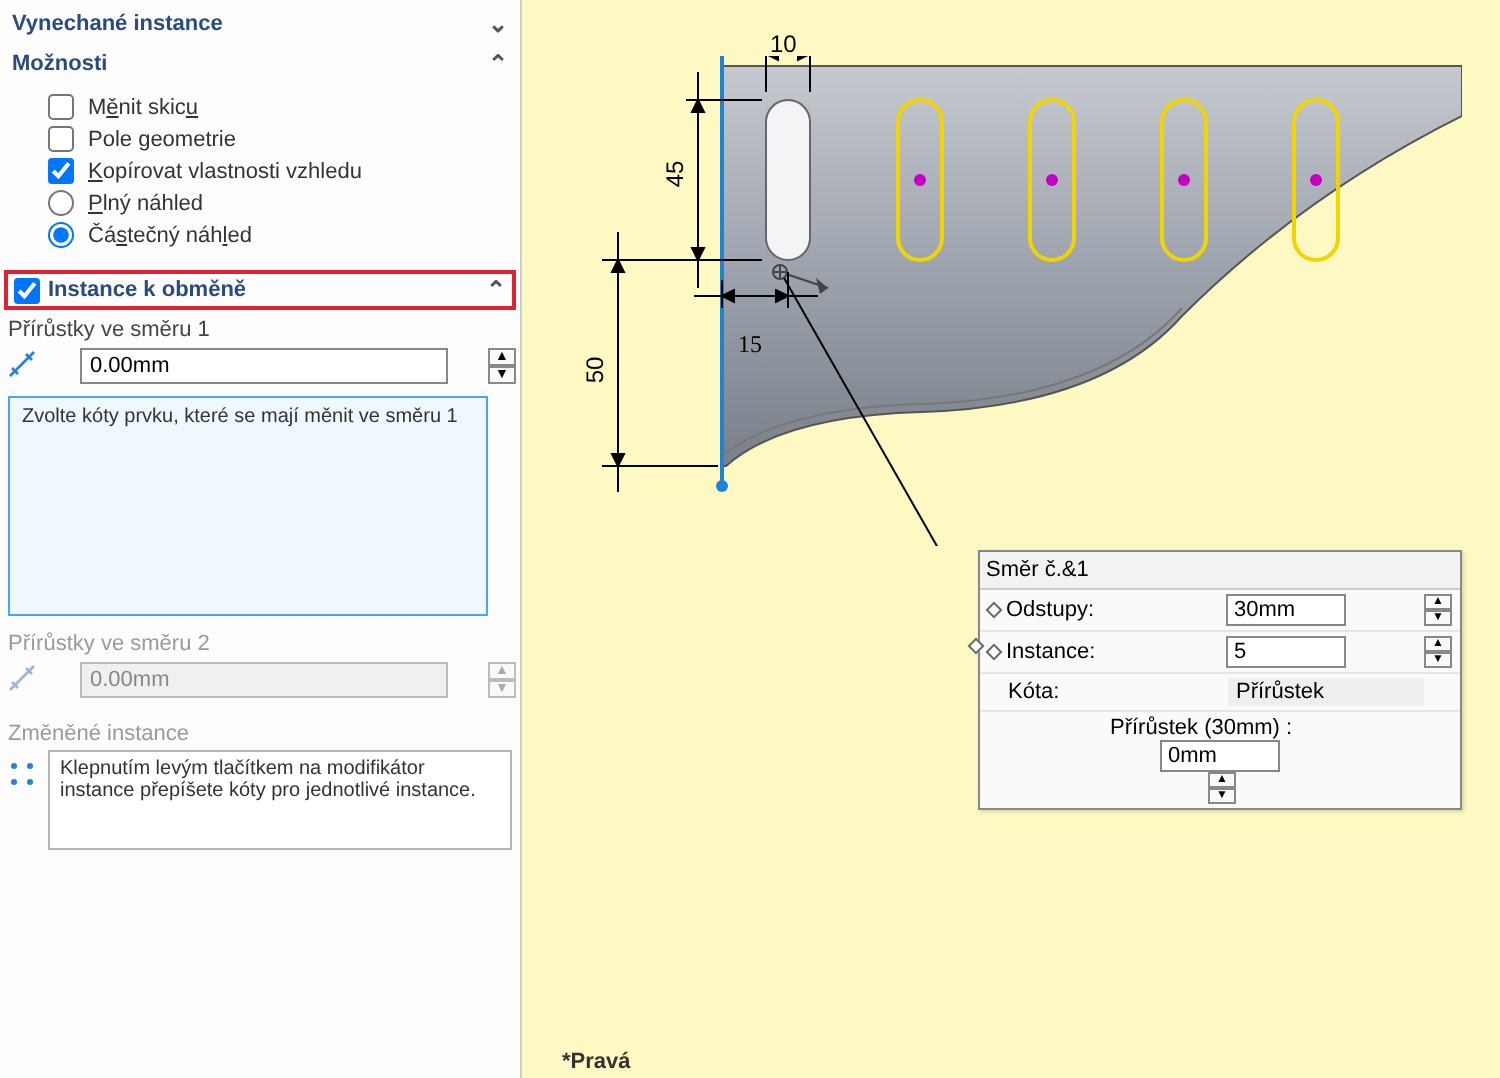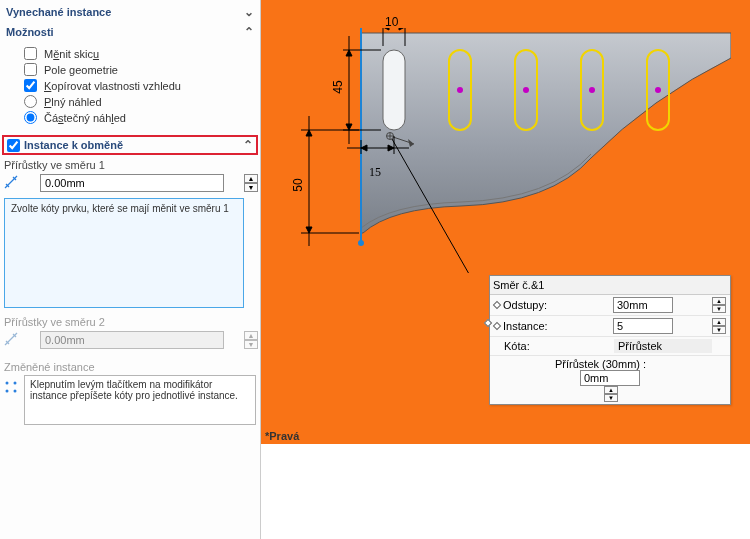--- a/index.html
+++ b/index.html
@@ -17,33 +17,33 @@
   .input-row { display:flex; align-items:flex-start; gap:20px; margin:3px 0 6px 0; }
   .icon-slot { width:18px; display:flex; justify-content:center; }
   .num-input { flex:1; border:1px solid #888; background:#fff; padding:2px 4px; }
   .num-input.dis { background:#f0f0f0; color:#888; border-color:#bbb; }
   .spin { width:14px; display:flex; flex-direction:column; }
   .spin div { border:1px solid #888; height:9px; line-height:7px; font-size:7px; text-align:center; background:#f9f9f9; cursor:pointer; }
   .spin.dis div { border-color:#bbb; color:#aaa; }
   .bluebox { border:1px solid #4aa7e8; background:#f0f8ff; min-height:110px; padding:4px 6px; font-size:10px; color:#333; margin:0 14px 8px 2px; }
   .graybox { border:1px solid #b5b5b5; background:#fff; min-height:50px; padding:3px 5px; font-size:10px; color:#333; margin:0 2px 2px 2px; }
   .dis-label { color:#9a9a9a; }
-  .viewport { flex:1; background:#f97316; position:relative; height:444px; }
+  .viewport { flex:1; background:#fef9c3; position:relative; height:539px; }
   .part { position:absolute; left:30px; top:28px; width:440px; height:245px; }
   .dim-label { position:absolute; font-size:12px; color:#000; }
   .callout { position:absolute; left:228px; top:275px; width:242px; border:1px solid #888; background:#fafafa; box-shadow:1px 1px 2px rgba(0,0,0,.15); font-size:11px; }
   .callout-title { text-align:left; padding:3px; border-bottom:1px solid #ccc; background:#f2f2f2; }
   .callout-row { display:flex; align-items:center; border-bottom:1px solid #e5e5e5; padding:2px 4px; }
   .callout-row:last-child { border-bottom:none;flex-direction:column; }
   .callout-label { width:110px; }
   .callout-val { flex:1; }
   .callout-val input { width:60px; border:1px solid #888; padding:1px 3px; font-size:11px; }
   .spin2 { width:14px; display:flex; flex-direction:column; margin-left:2px; }
   .spin2 div { border:1px solid #888; height:8px; line-height:6px; font-size:6px; text-align:center; background:#f9f9f9; cursor:pointer; }
-  .footer { position:absolute; left:4px; bottom:2px; font-size:11px; font-weight:bold; color:#333; }
+  .footer { position:absolute; left:20px; bottom:2px; font-size:11px; font-weight:bold; color:#333; }
   .diamond { width:6px; height:6px; border:1px solid #666; transform:rotate(45deg); display:inline-block; margin-right:3px; background:#fff; }
   .leader { stroke:#000; stroke-width:1; fill:none; }
 </style>
 </head>
 <body>
 
 <div class="panel">
 
   <div class="section-header">
     <span>Vynechané instance</span>

